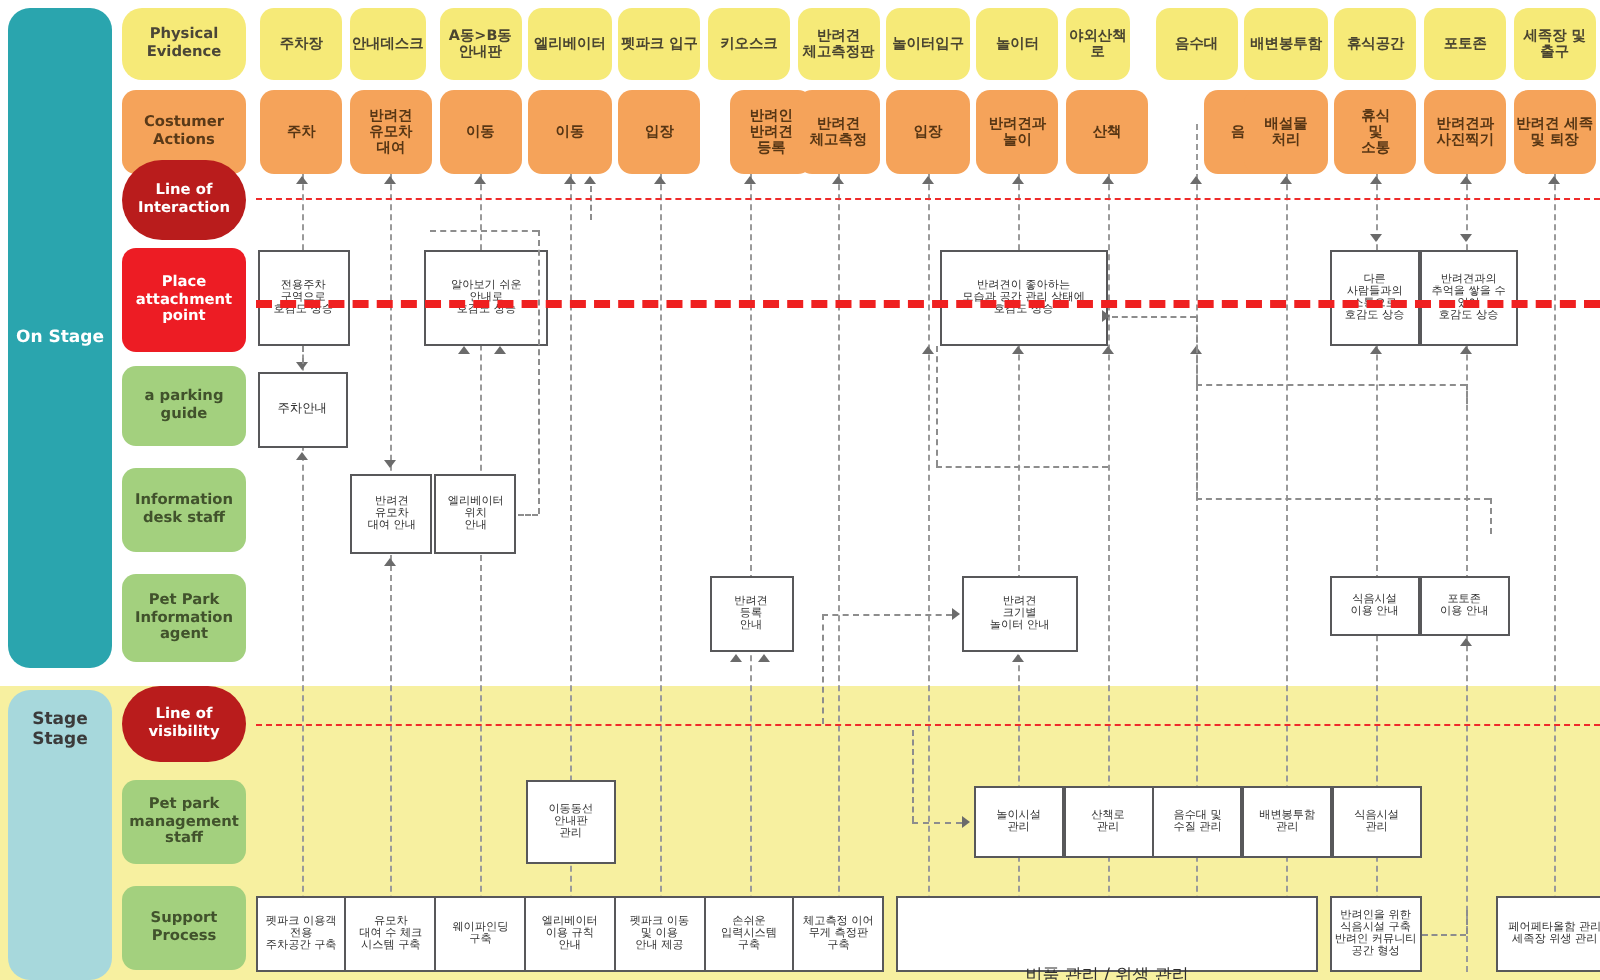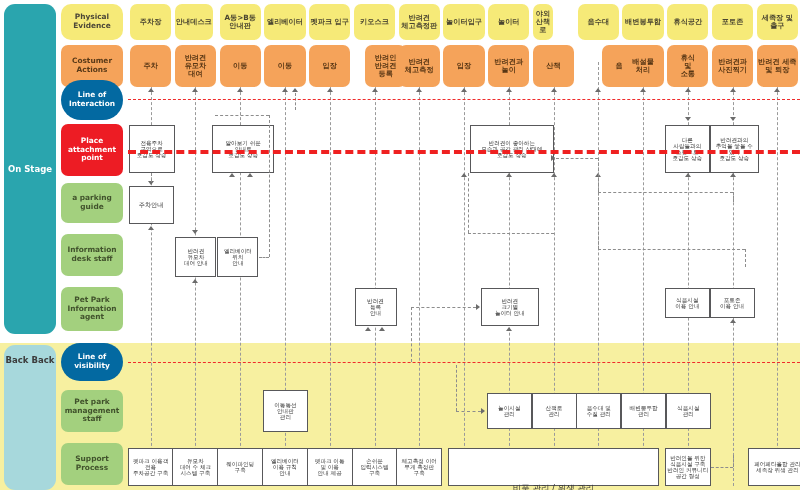--- a/index.html
+++ b/index.html
@@ -34,21 +34,21 @@
 
   
   .rowchip{
     position:absolute; left:61px; width:62px;
     border-radius:7px; display:flex; align-items:center; justify-content:center;
     text-align:center; line-height:1.18; padding:2px;
   }
   .rowchip span{ display:block; font-size:7.4px; font-weight:600; }
   .chip-yellow{ background:#f6ea78; } .chip-yellow span{ color:#4b4637; }
   .chip-orange{ background:#f5a35a; } .chip-orange span{ color:#5a3a18; }
-  .chip-dark  { background:#0369a1;border-radius:20px; } .chip-dark span{ color:#ffffff; }
+  .chip-dark  { background:#b91c1c;border-radius:20px; } .chip-dark span{ color:#ffffff; }
   .chip-red   { background:#ed1c24; } .chip-red span{ color:#ffffff; }
   .chip-green { background:#a3d07e; } .chip-green span{ color:#41522c; }
 
   
   .colcard{
     position:absolute; border-radius:7px;
     display:flex; align-items:center; justify-content:center;
     text-align:center; line-height:1.15; padding:1px;
   }
   .colcard span{ display:block; font-size:7.2px; font-weight:700; }
@@ -96,21 +96,21 @@
 </style>
 </head>
 <body>
 
 <div id="backstage-band"></div>
 
 <div id="onstage-pill">
   <span>On Stage</span>
 </div>
 <div id="backstage-pill">
-  <span>Back Back</span>
+  <span>Stage Stage</span>
 </div>
 
 <div class="rowchip chip-yellow" style="top:4px;height:36px;border-radius:10px;">
     <span class="ml">Physical<br>Evidence</span>
   </div>
 <div class="rowchip chip-orange" style="top:45px;height:42px;">
     <span class="ml">Costumer<br>Actions</span>
   </div>
 <div class="rowchip chip-dark" style="top:80px;height:40px;">
     <span class="ml">Line of<br>Interaction</span>
@@ -173,21 +173,21 @@
     </div>
     <div class="colcard pe" style="left:398.6px; top:4px; width:41.3px; height:36px;">
       <span>반려견<br>체고측정판</span>
     </div>
     <div class="colcard pe" style="left:443.4px; top:4px; width:41.3px; height:36px;">
       <span>놀이터입구</span>
     </div>
     <div class="colcard pe" style="left:488.1px; top:4px; width:41.3px; height:36px;">
       <span>놀이터</span>
     </div>
-    <div class="colcard pe" style="left:532.9px; top:4px; width:20px; height:36px;">
+    <div class="colcard pe" style="left:532.9px; top:4px; width:32px; height:36px;">
       <span>야외산책로</span>
     </div>
     <div class="colcard pe" style="left:577.7px; top:4px; width:41.3px; height:36px;">
       <span>음수대</span>
     </div>
     <div class="colcard pe" style="left:622.4px; top:4px; width:41.3px; height:36px;">
       <span>배변봉투함</span>
     </div>
     <div class="colcard pe" style="left:667.2px; top:4px; width:41.3px; height:36px;">
       <span>휴식공간</span>

